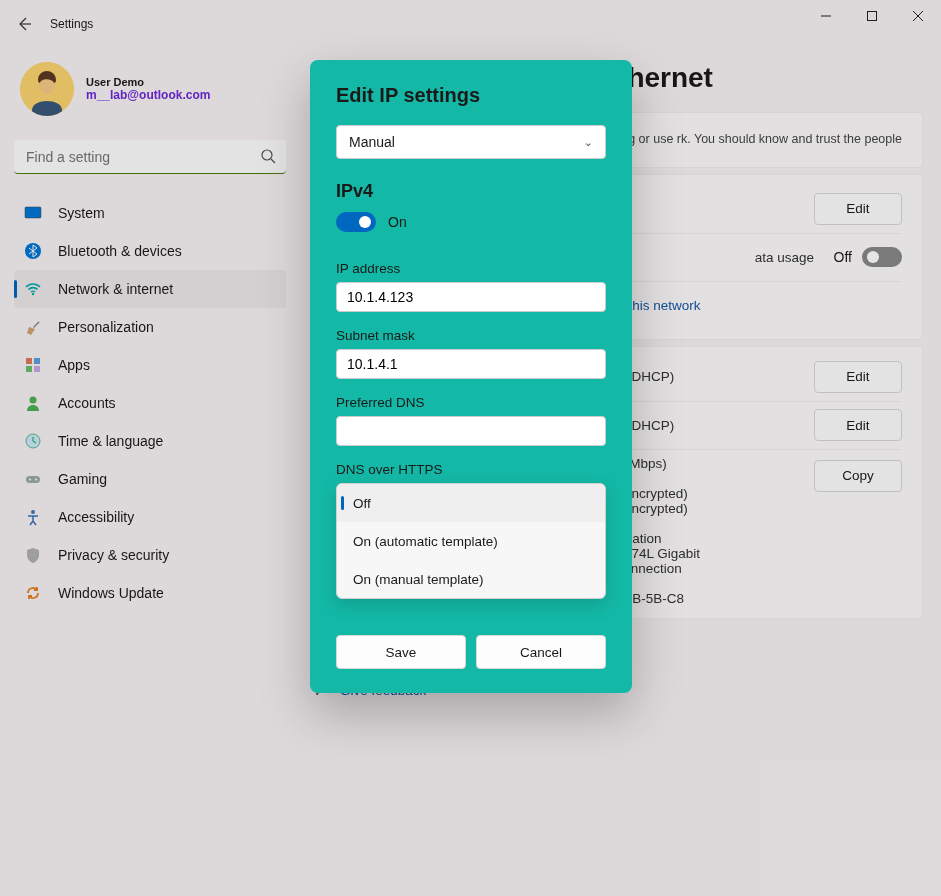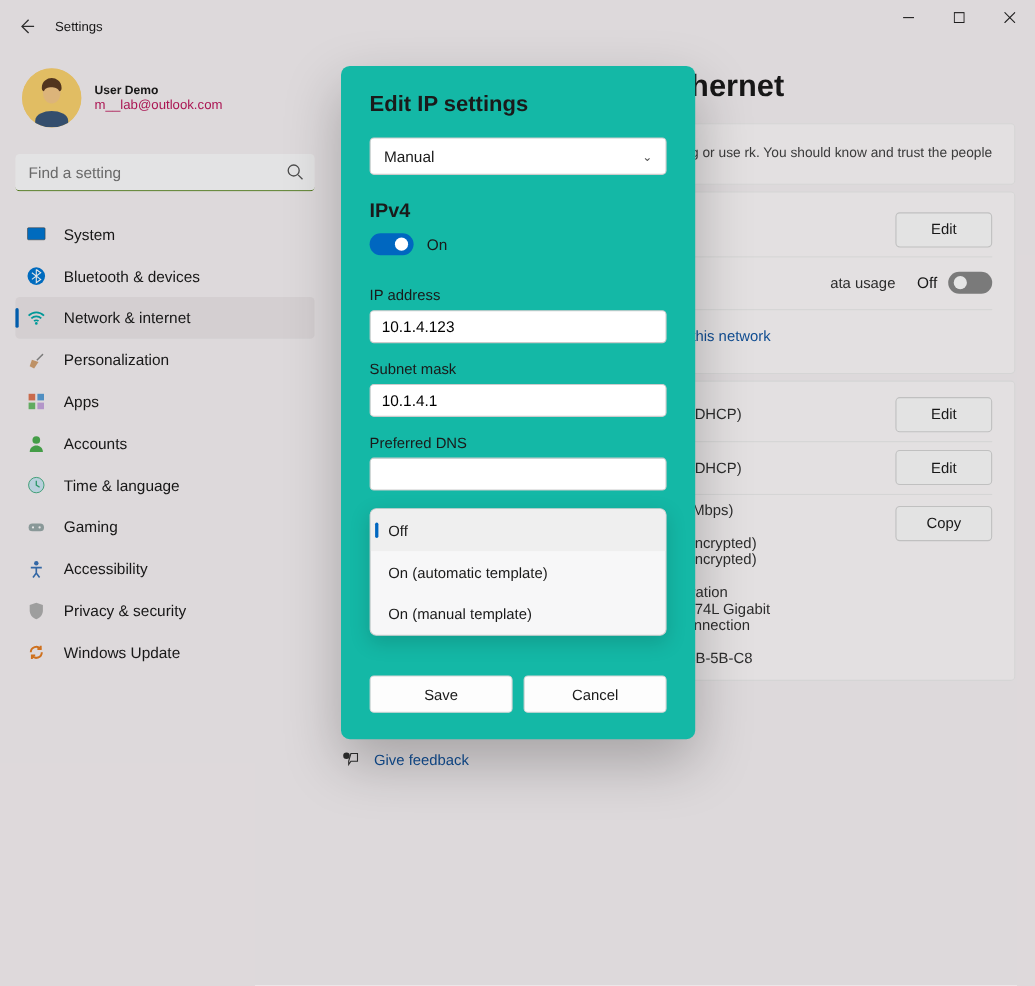--- a/index.html
+++ b/index.html
@@ -12,21 +12,21 @@
   .titlebar .title { font-size: 12px; margin-left: 6px; }
   .winbtns { position: absolute; right: 0; top: 0; display: flex; }
   .winbtns div { width: 46px; height: 32px; display: flex; align-items: center; justify-content: center; cursor: pointer; }
 
   
   .sidebar { position: absolute; left: 0; top: 48px; width: 300px; bottom: 0; padding: 10px 14px 0 14px; }
   .profile { display: flex; align-items: center; gap: 12px; margin-bottom: 20px; padding: 4px 6px; }
   .avatar { width: 54px; height: 54px; border-radius: 50%; background: #fdd17a; display: flex; align-items: center; justify-content: center; overflow: hidden; }
   .avatar svg { width: 54px; height: 54px; }
   .profile .name { font-size: 11px; font-weight: 600; }
-  .profile .mail { font-size: 12px; color: #be185d; }
+  .profile .mail { font-size: 12px; color: #6d28d9; font-weight: bold; }
   .search { position: relative; margin-bottom: 20px; }
   .search input { width: 100%; height: 34px; padding: 0 34px 0 12px; border: none; border-bottom: 1px solid #4d7c0f; background: #fdfdfe; border-radius: 4px; font-size: 14px; outline: none; }
   .search .sicon { position: absolute; right: 10px; top: 8px; color: #555; }
   .navlist { list-style: none; }
   .navlist li { display: flex; align-items: center; height: 38px; padding: 0 10px; border-radius: 4px; font-size: 14px; cursor: pointer; gap: 16px; position: relative; }
   .navlist li .nicon { width: 18px; height: 18px; display: flex; align-items: center; justify-content: center; }
   .navlist li.active { background: #ece7e9; }
   .navlist li.active::before { content: ""; position: absolute; left: 0; top: 10px; bottom: 10px; width: 3px; background: #0067c0; border-radius: 2px; }
 
   
@@ -323,20 +323,21 @@
   </div>
   <div class="field">
     <label>Subnet mask</label>
     <input value="10.1.4.1" style="">
   </div>
   <div class="field">
     <label>Preferred DNS</label>
     <input value="" style="">
   </div>
   <div class="field" style="margin-bottom:4px">
+    <label>DNS over HTTPS</label>
     <div class="dropdown-open">
       <div class="opt sel">Off</div>
       <div class="opt">On (automatic template)</div>
       <div class="opt">On (manual template)</div>
     </div>
   </div>
   <div class="dlg-buttons">
     <div class="btn">Save</div>
     <div class="btn">Cancel</div>
   </div>

